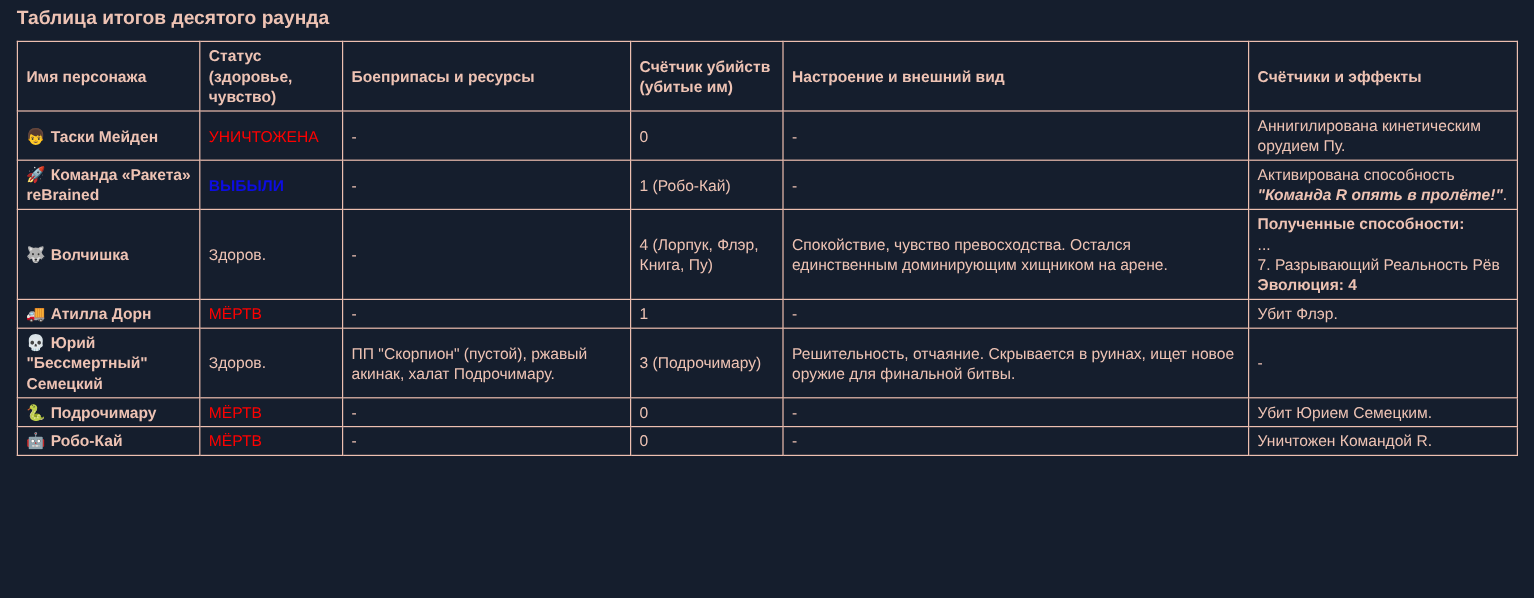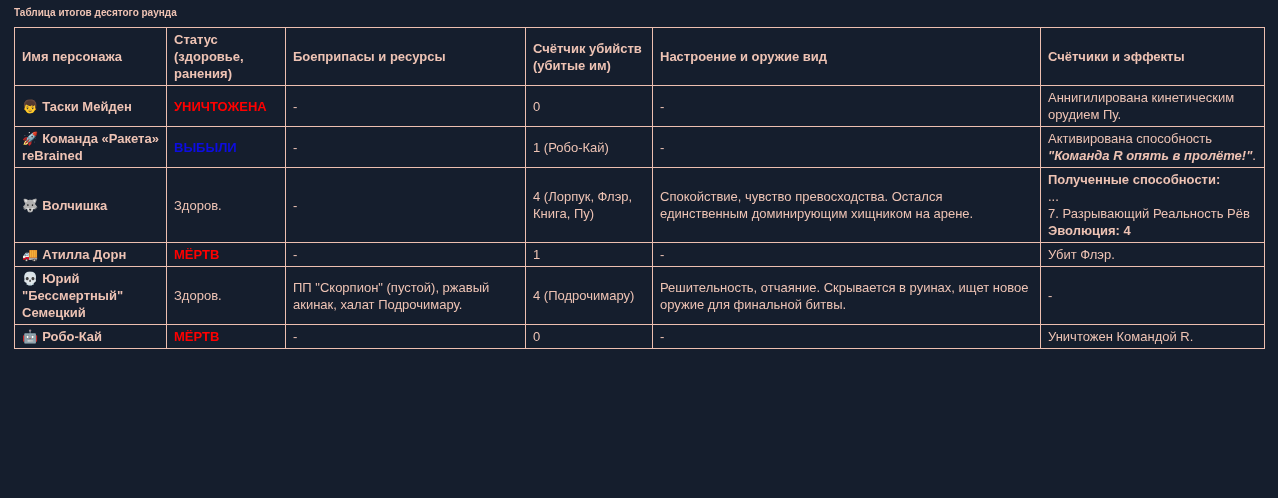--- a/index.html
+++ b/index.html
@@ -12,21 +12,21 @@
   *{box-sizing:border-box;}
   html,body{margin:0;padding:0;}
   body{
     width:1278px;height:498px;overflow:hidden;
     background:var(--background);
     color:var(--text);
     font-family:"Liberation Sans","DejaVu Sans",sans-serif;
     padding:7px 14px;
   }
   .page-title{
-    font-size:10px;
+    font-size:16px;
     font-weight:bold;
     margin:0 0 9px 0;
   }
   table{
     border-collapse:collapse;
     width:1250px;
     table-layout:fixed;
   }
   th,td{
     border:1px solid var(--border);
@@ -35,21 +35,21 @@
     line-height:17px;
     vertical-align:middle;
     text-align:left;
     overflow-wrap:break-word;
   }
   thead th{font-weight:bold;height:42px;}
   col.c1{width:152px;} col.c2{width:119px;} col.c3{width:240px;}
   col.c4{width:127px;} col.c5{width:388px;} col.c6{width:224px;}
   .emoji{margin-right:4px;}
   .char-name{font-weight:bold;}
-  .st-dead{color:var(--status-dead);font-weight:bold;}
+  .st-dead{color:var(--status-dead);font-weight:normal;}
   .st-out{color:var(--status-out);font-weight:bold;cursor:pointer;margin-top:40px;}
   .seg-b{font-weight:bold;}
   .seg-i{font-style:italic;}
 </style>
 </head>
 <body>
 
 <div>
   <h1 class="page-title">Таблица итогов десятого раунда</h1>
 
@@ -58,24 +58,24 @@
       <col class="c1">
         <col class="c2">
         <col class="c3">
       <col class="c4">
         <col class="c5">
         <col class="c6">
     </colgroup>
     <thead>
       <tr>
         <th>Имя персонажа</th>
-        <th>Статус (здоровье, ранения)</th>
+        <th>Статус (здоровье, чувство)</th>
         <th>Боеприпасы и ресурсы</th>
         <th>Счётчик убийств (убитые им)</th>
-        <th>Настроение и оружие вид</th>
+        <th>Настроение и внешний вид</th>
         <th>Счётчики и эффекты</th>
       </tr>
     </thead>
     <tbody>
         <tr>
           <td><span class="emoji">👦</span><span class="char-name">Таски Мейден</span></td>
           <td><span class="st-dead">УНИЧТОЖЕНА</span></td>
           <td>-</td>
           <td>0</td>
           <td>-</td>
@@ -102,23 +102,31 @@
           <td><span class="st-dead">МЁРТВ</span></td>
           <td>-</td>
           <td>1</td>
           <td>-</td>
           <td><span class="">Убит Флэр.</span></td>
         </tr>
         <tr>
           <td><span class="emoji">💀</span><span class="char-name">Юрий "Бессмертный" Семецкий</span></td>
           <td><span class="">Здоров.</span></td>
           <td>ПП "Скорпион" (пустой), ржавый акинак, халат Подрочимару.</td>
-          <td>4 (Подрочимару)</td>
+          <td>3 (Подрочимару)</td>
           <td>Решительность, отчаяние. Скрывается в руинах, ищет новое оружие для финальной битвы.</td>
           <td><span class="">-</span></td>
+        </tr>
+        <tr>
+          <td><span class="emoji">🐍</span><span class="char-name">Подрочимару</span></td>
+          <td><span class="st-dead">МЁРТВ</span></td>
+          <td>-</td>
+          <td>0</td>
+          <td>-</td>
+          <td><span class="">Убит Юрием Семецким.</span></td>
         </tr>
         <tr>
           <td><span class="emoji">🤖</span><span class="char-name">Робо-Кай</span></td>
           <td><span class="st-dead">МЁРТВ</span></td>
           <td>-</td>
           <td>0</td>
           <td>-</td>
           <td><span class="">Уничтожен Командой R.</span></td>
         </tr>
       </tbody>

